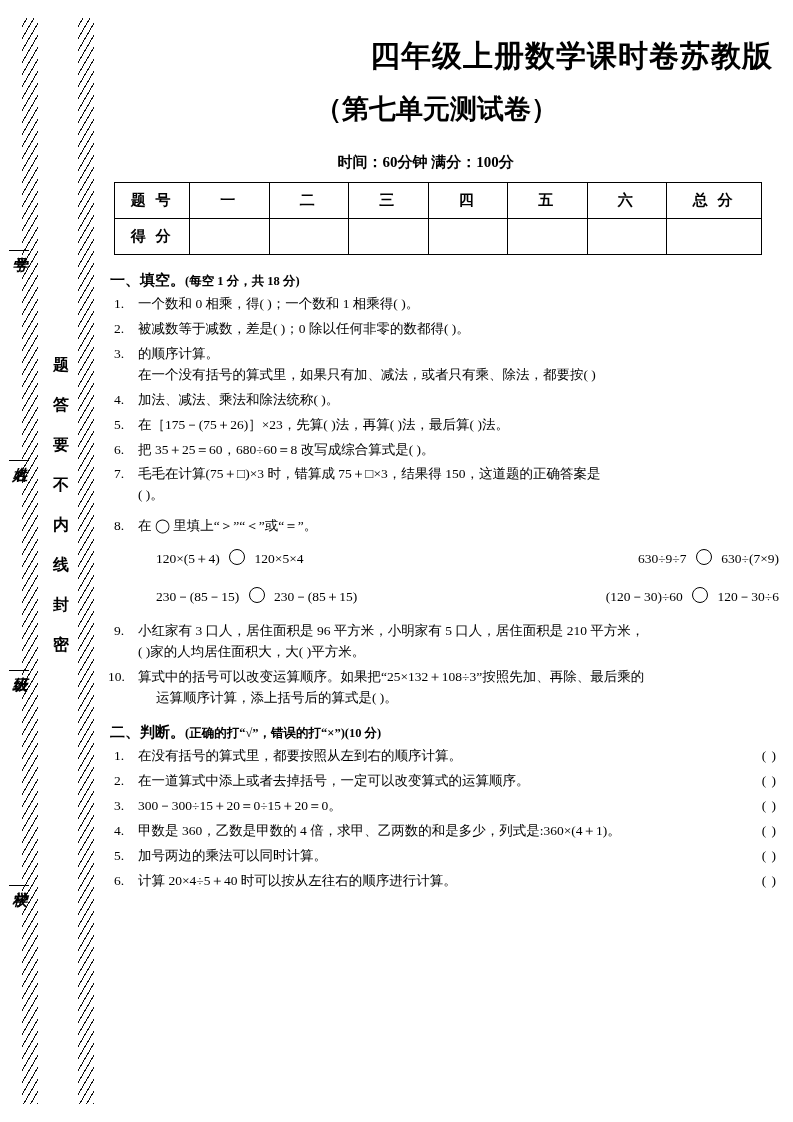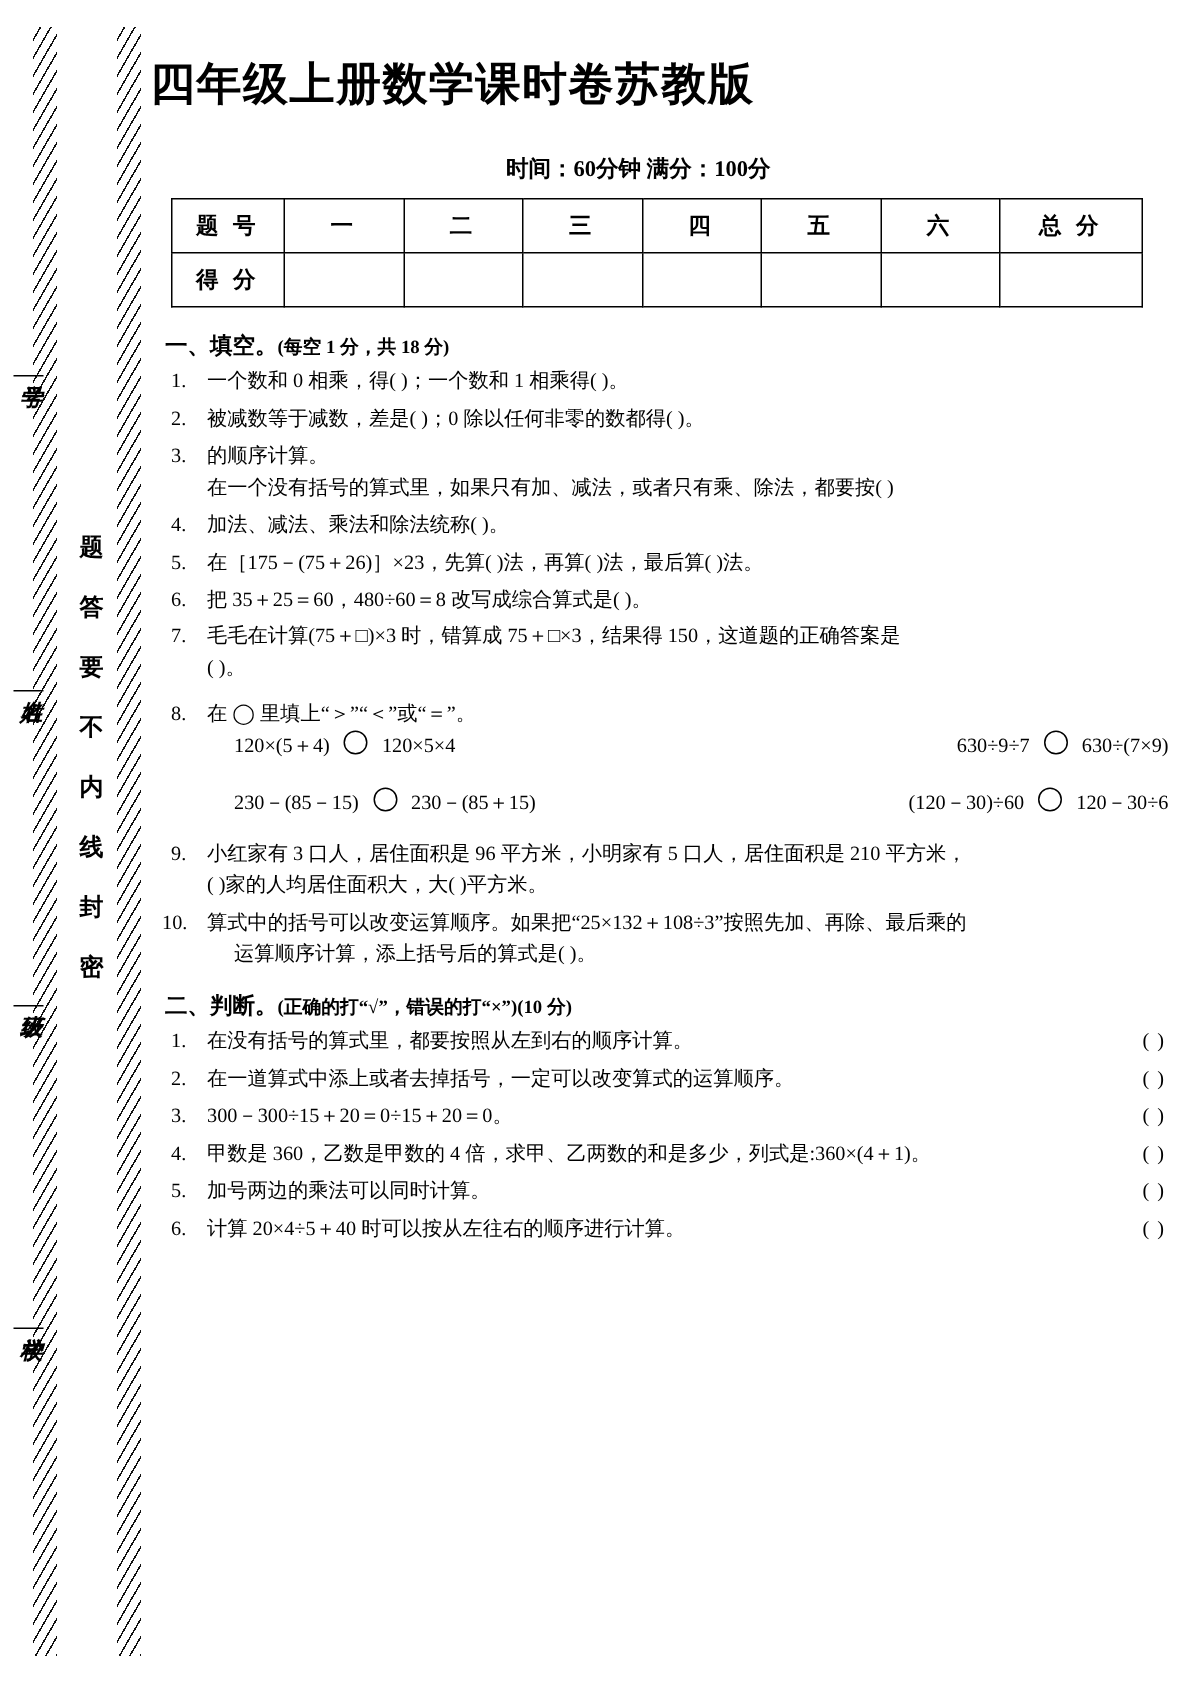--- a/index.html
+++ b/index.html
@@ -75,21 +75,21 @@
     position: absolute;
     left: 100px;
     top: 0;
     width: 693px;
     height: 1122px;
     padding: 0;
   }
 
   .title1 {
     margin: 36px 0 0 0;
-    text-align: left;
+    text-align: right;
     font-size: 30px;
     font-weight: bold;
     letter-spacing: 1px;
     font-family: "Liberation Serif", serif;
     padding-right: 20px;
   }
   .title2 {
     margin: 14px 0 0 0;
     text-align: center;
     font-size: 27px;
@@ -151,20 +151,21 @@
     position: absolute;
     right: 16px;
     top: 0;
     font-size: 13.5px;
     letter-spacing: 1px;
   }
 
   .cmp-row {
     position: relative;
     font-size: 13.5px;
+    margin-top: 12px;
     padding-left: 56px;
     height: 20px;
   }
   .cmp-row .right {
     position: absolute;
     right: 14px;
     top: 0;
   }
   .circ {
     display: inline-block;
@@ -205,20 +206,21 @@
   <div class="seal-char" style="top:475px;">不</div>
   <div class="seal-char" style="top:515px;">内</div>
   <div class="seal-char" style="top:555px;">线</div>
   <div class="seal-char" style="top:595px;">封</div>
   <div class="seal-char" style="top:635px;">密</div>
 </div>
 
 <div class="page">
 
   <div class="title1">四年级上册数学课时卷苏教版</div>
+  <div class="title2">（第七单元测试卷）</div>
 
   <div class="meta">时间：60分钟  满分：100分</div>
 
   <table class="score">
     <tbody>
         <tr>
       <td style="width:72px;">题 号</td>
       <td>一</td>
       <td>二</td>
       <td>三</td>
@@ -267,21 +269,21 @@
       <span class="cont">加法、减法、乘法和除法统称(                )。</span>
     </div>
 
     <div class="q">
       <span class="num">5.</span>
       <span class="cont">在［175－(75＋26)］×23，先算(            )法，再算(            )法，最后算(            )法。</span>
     </div>
 
     <div class="q">
       <span class="num">6.</span>
-      <span class="cont">把 35＋25＝60，480÷60＝8 改写成综合算式是(                                    )。</span>
+      <span class="cont">把 35＋25＝60，680÷60＝8 改写成综合算式是(                                    )。</span>
     </div>
 
     <div class="q">
       <span class="num">7.</span>
       <span class="cont">毛毛在计算(75＋□)×3 时，错算成 75＋□×3，结果得 150，这道题的正确答案是</span>
       <span class="cont">(            )。</span>
     </div>
 
     <div class="q" style="margin-top:10px;">
       <span class="num">8.</span>

